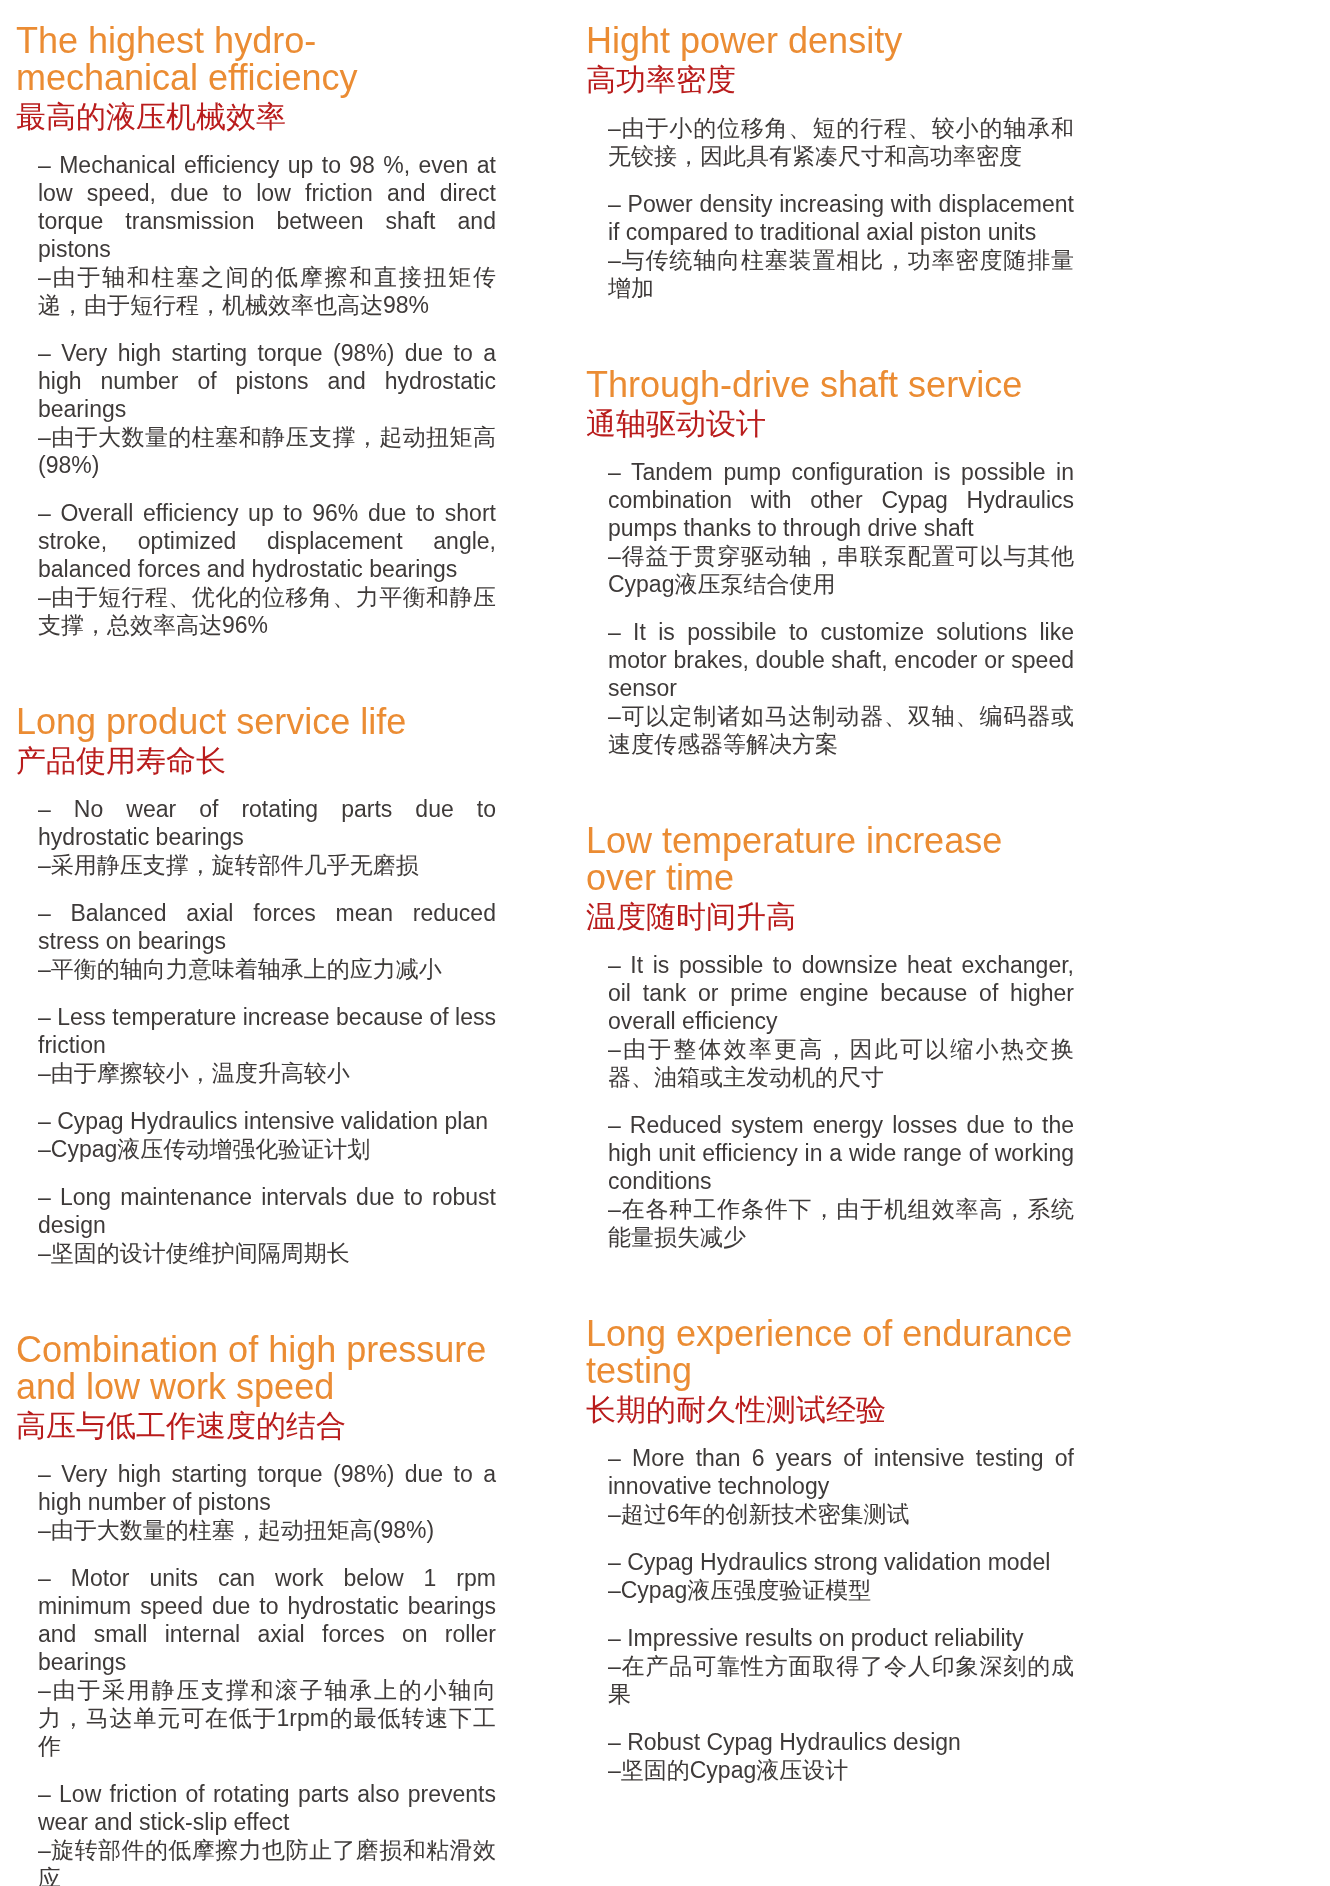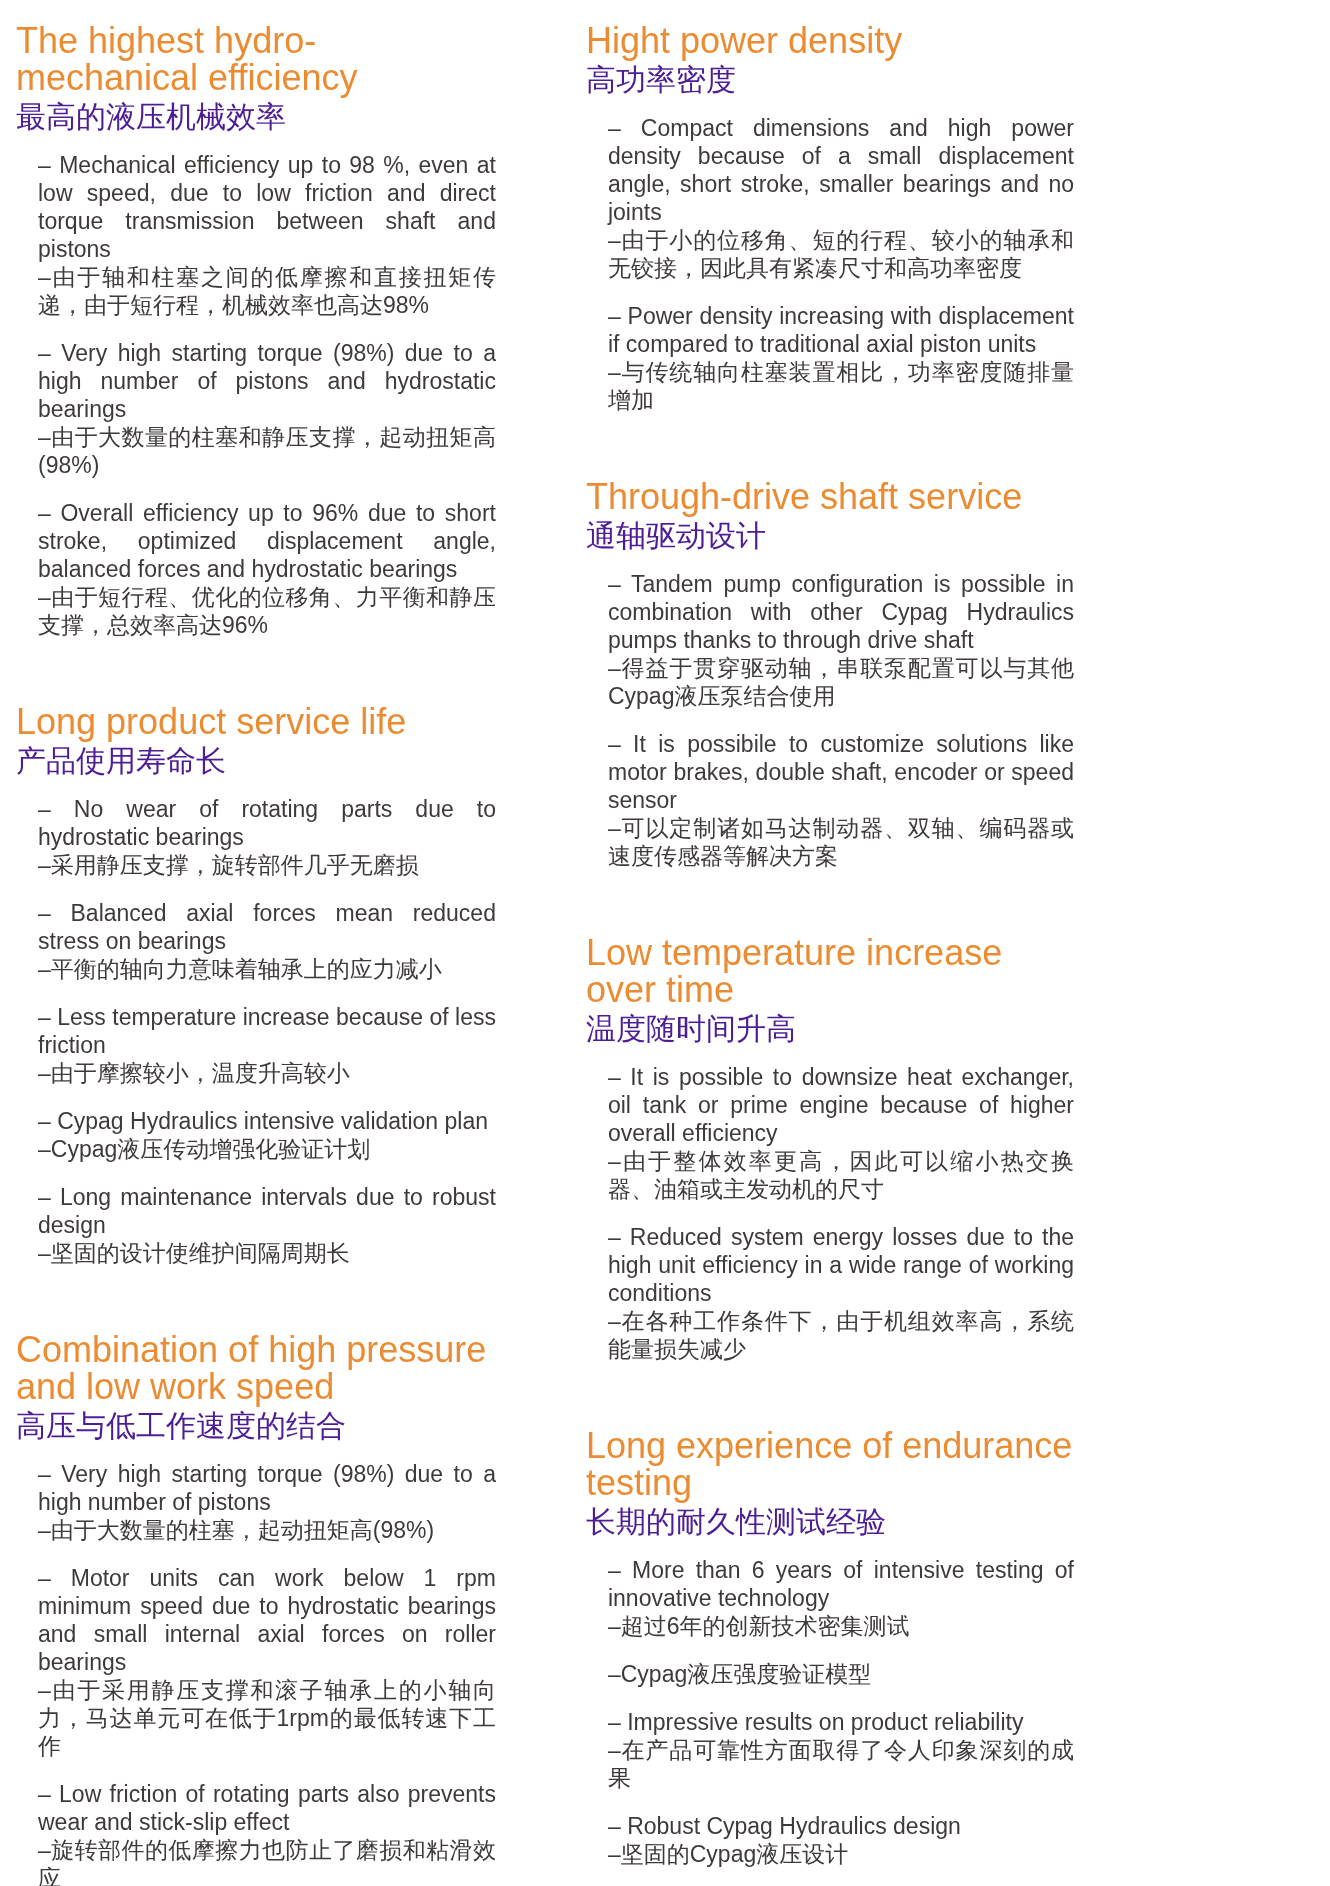--- a/index.html
+++ b/index.html
@@ -29,21 +29,21 @@
     font-size: 36px;
     line-height: 37px;
     color: #EB8C33;
     letter-spacing: 0;
   }
   .t-zh {
     margin: 3px 0 0 0;
     font-weight: normal;
     font-size: 30px;
     line-height: 36px;
-    color: #4c1d95;
+    color: #b91c1c;
   }
   .bullets { margin-top: 16px; }
   .bullet { padding-left: 22px; margin-top: 20px; }
   .bullet:first-child { margin-top: 0; }
   .bullet p {
     margin: 0;
     font-size: 23px;
     line-height: 28px;
     color: #3E3A39;
     text-align: justify;
@@ -123,21 +123,20 @@
 
   </div>
 
   <div class="col col-right">
 
     <section>
       <h2 class="t-en">Hight power density</h2>
       <div class="t-zh">高功率密度</div>
       <div class="bullets">
         <div class="bullet">
-          <p class="en">– Compact dimensions and high power density because of a small displacement angle, short stroke, smaller bearings and no joints</p>
           <p class="zh">–由于小的位移角、短的行程、较小的轴承和无铰接，因此具有紧凑尺寸和高功率密度</p>
         </div>
         <div class="bullet">
           <p class="en">– Power density increasing with displacement if compared to traditional axial piston units</p>
           <p class="zh">–与传统轴向柱塞装置相比，功率密度随排量增加</p>
         </div>
       </div>
     </section>
 
     <section>
@@ -172,20 +171,21 @@
 
     <section>
       <h2 class="t-en">Long experience of endurance testing</h2>
       <div class="t-zh">长期的耐久性测试经验</div>
       <div class="bullets">
         <div class="bullet">
           <p class="en">– More than 6 years of intensive testing of innovative technology</p>
           <p class="zh">–超过6年的创新技术密集测试</p>
         </div>
         <div class="bullet">
+          <p class="en">– Cypag Hydraulics strong validation model</p>
           <p class="zh">–Cypag液压强度验证模型</p>
         </div>
         <div class="bullet">
           <p class="en">– Impressive results on product reliability</p>
           <p class="zh">–在产品可靠性方面取得了令人印象深刻的成果</p>
         </div>
         <div class="bullet">
           <p class="en">– Robust Cypag Hydraulics design</p>
           <p class="zh">–坚固的Cypag液压设计</p>
         </div>

